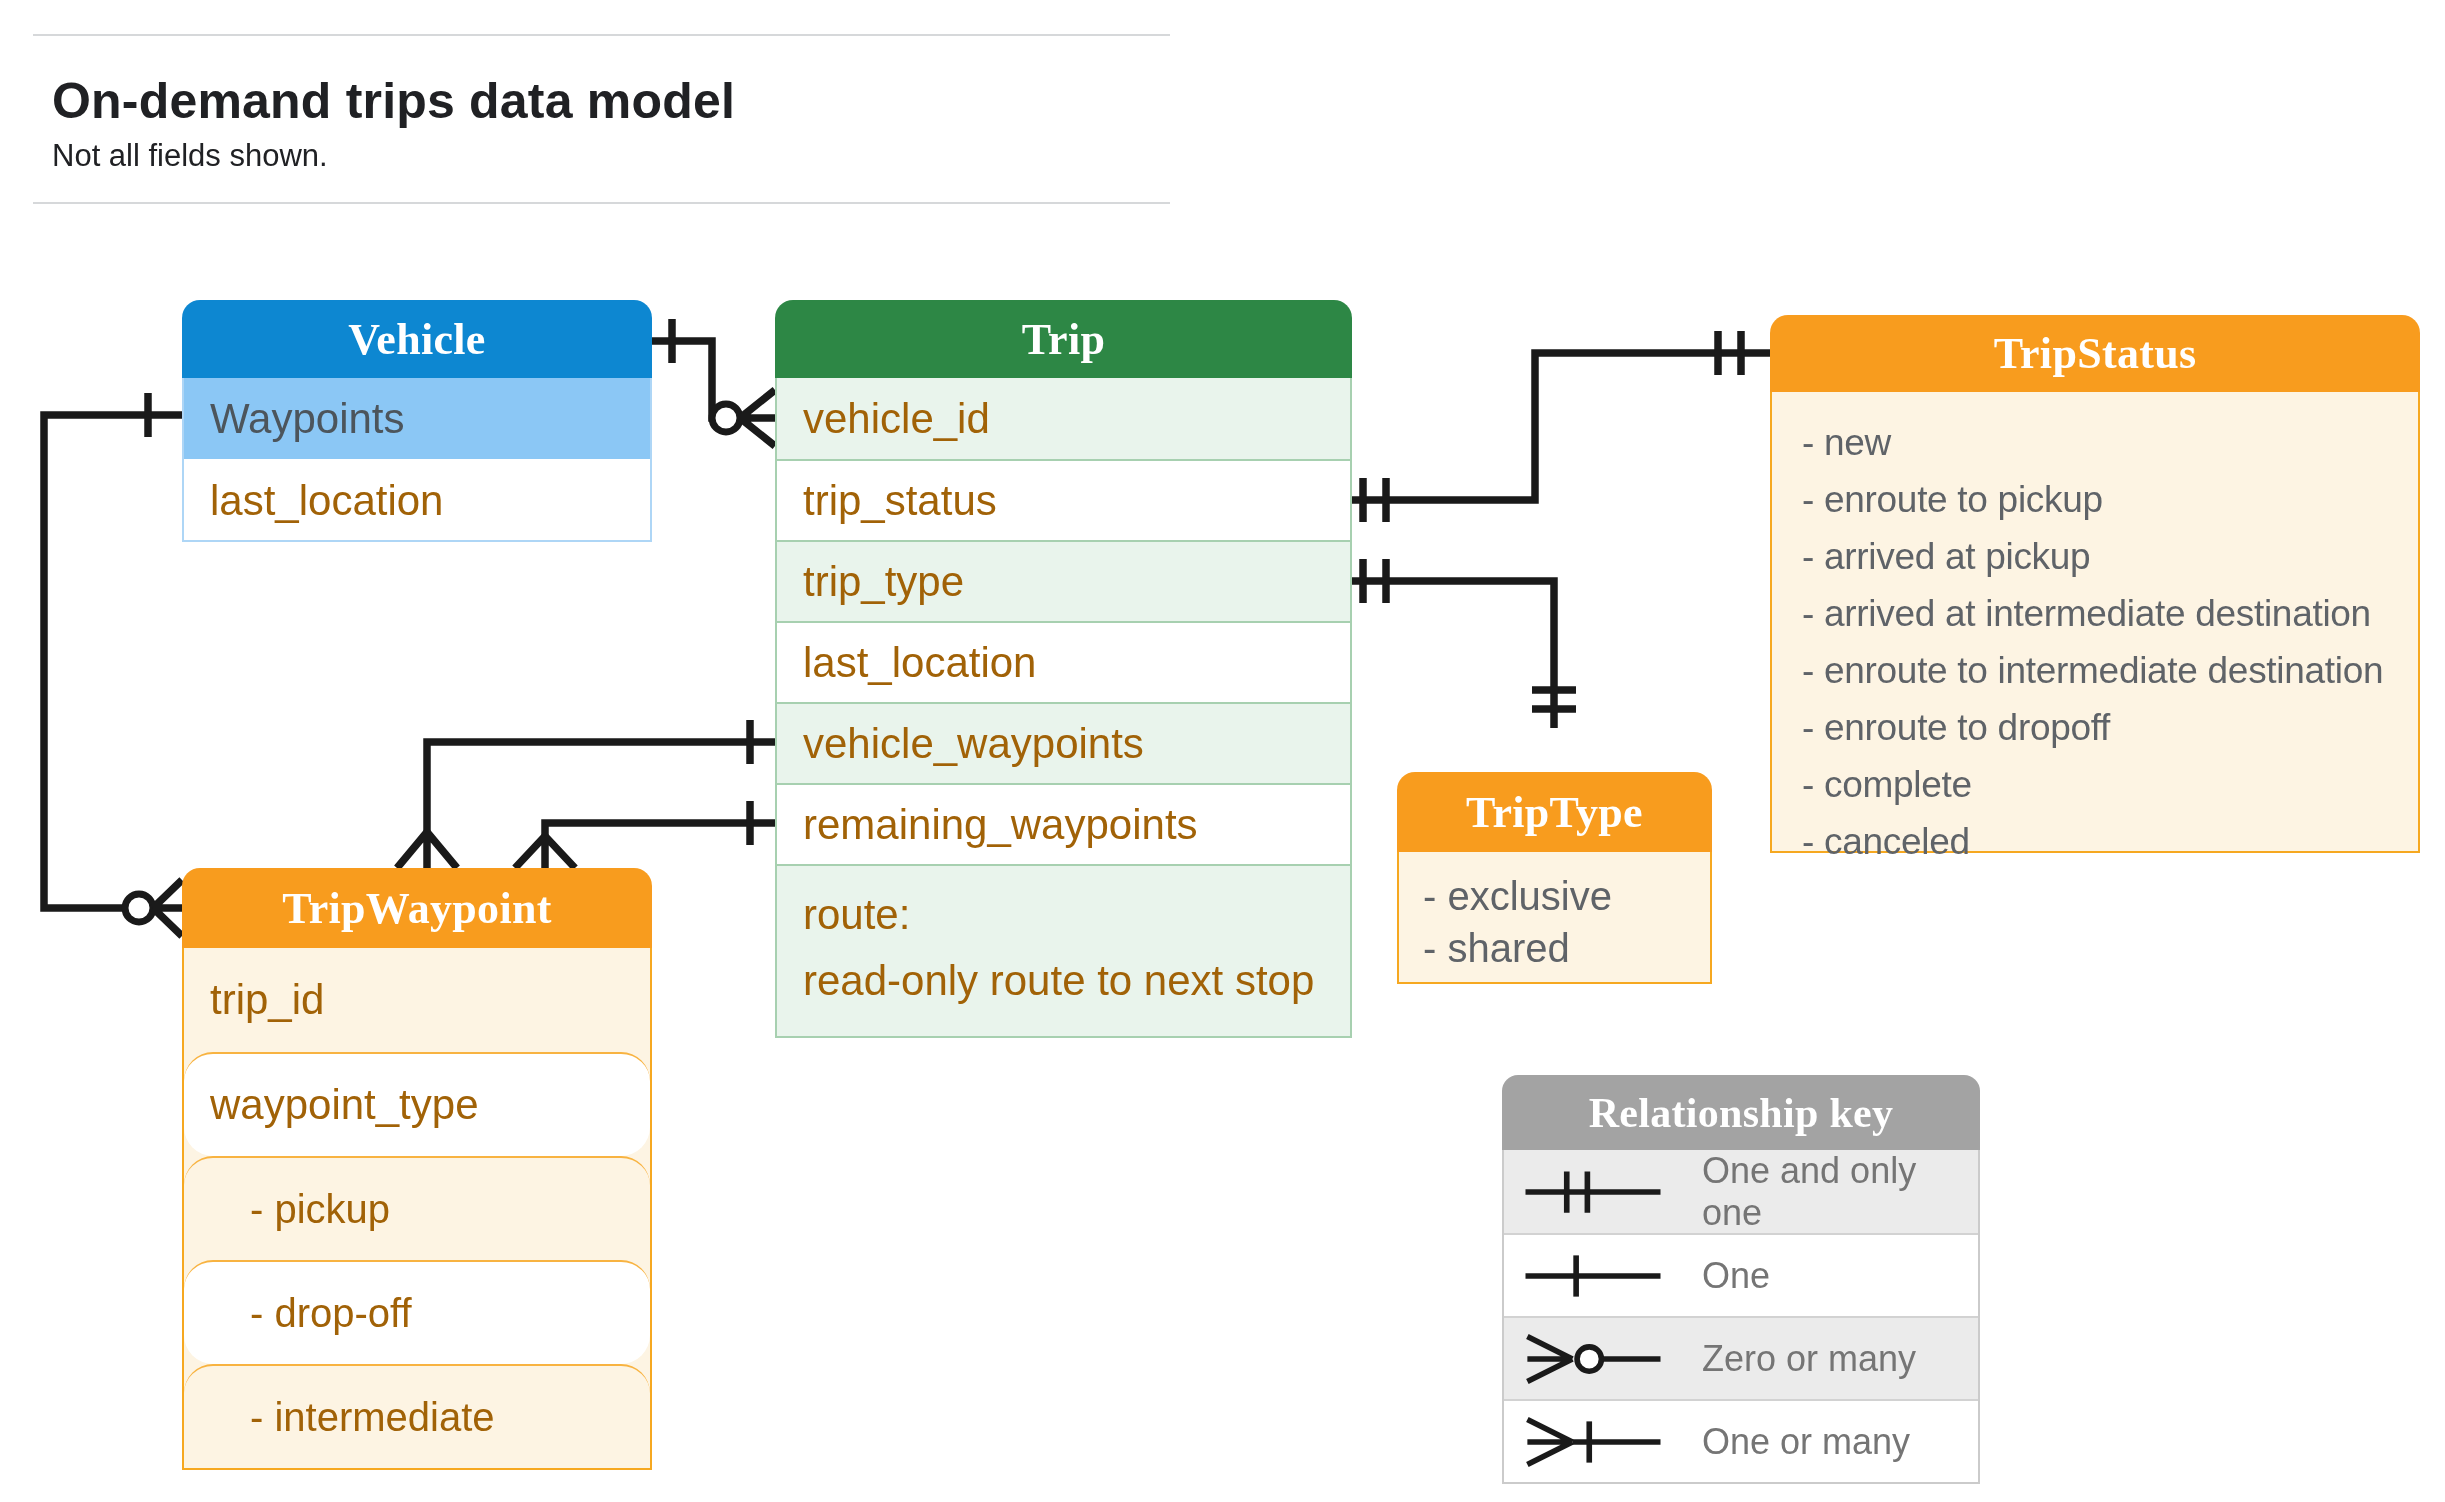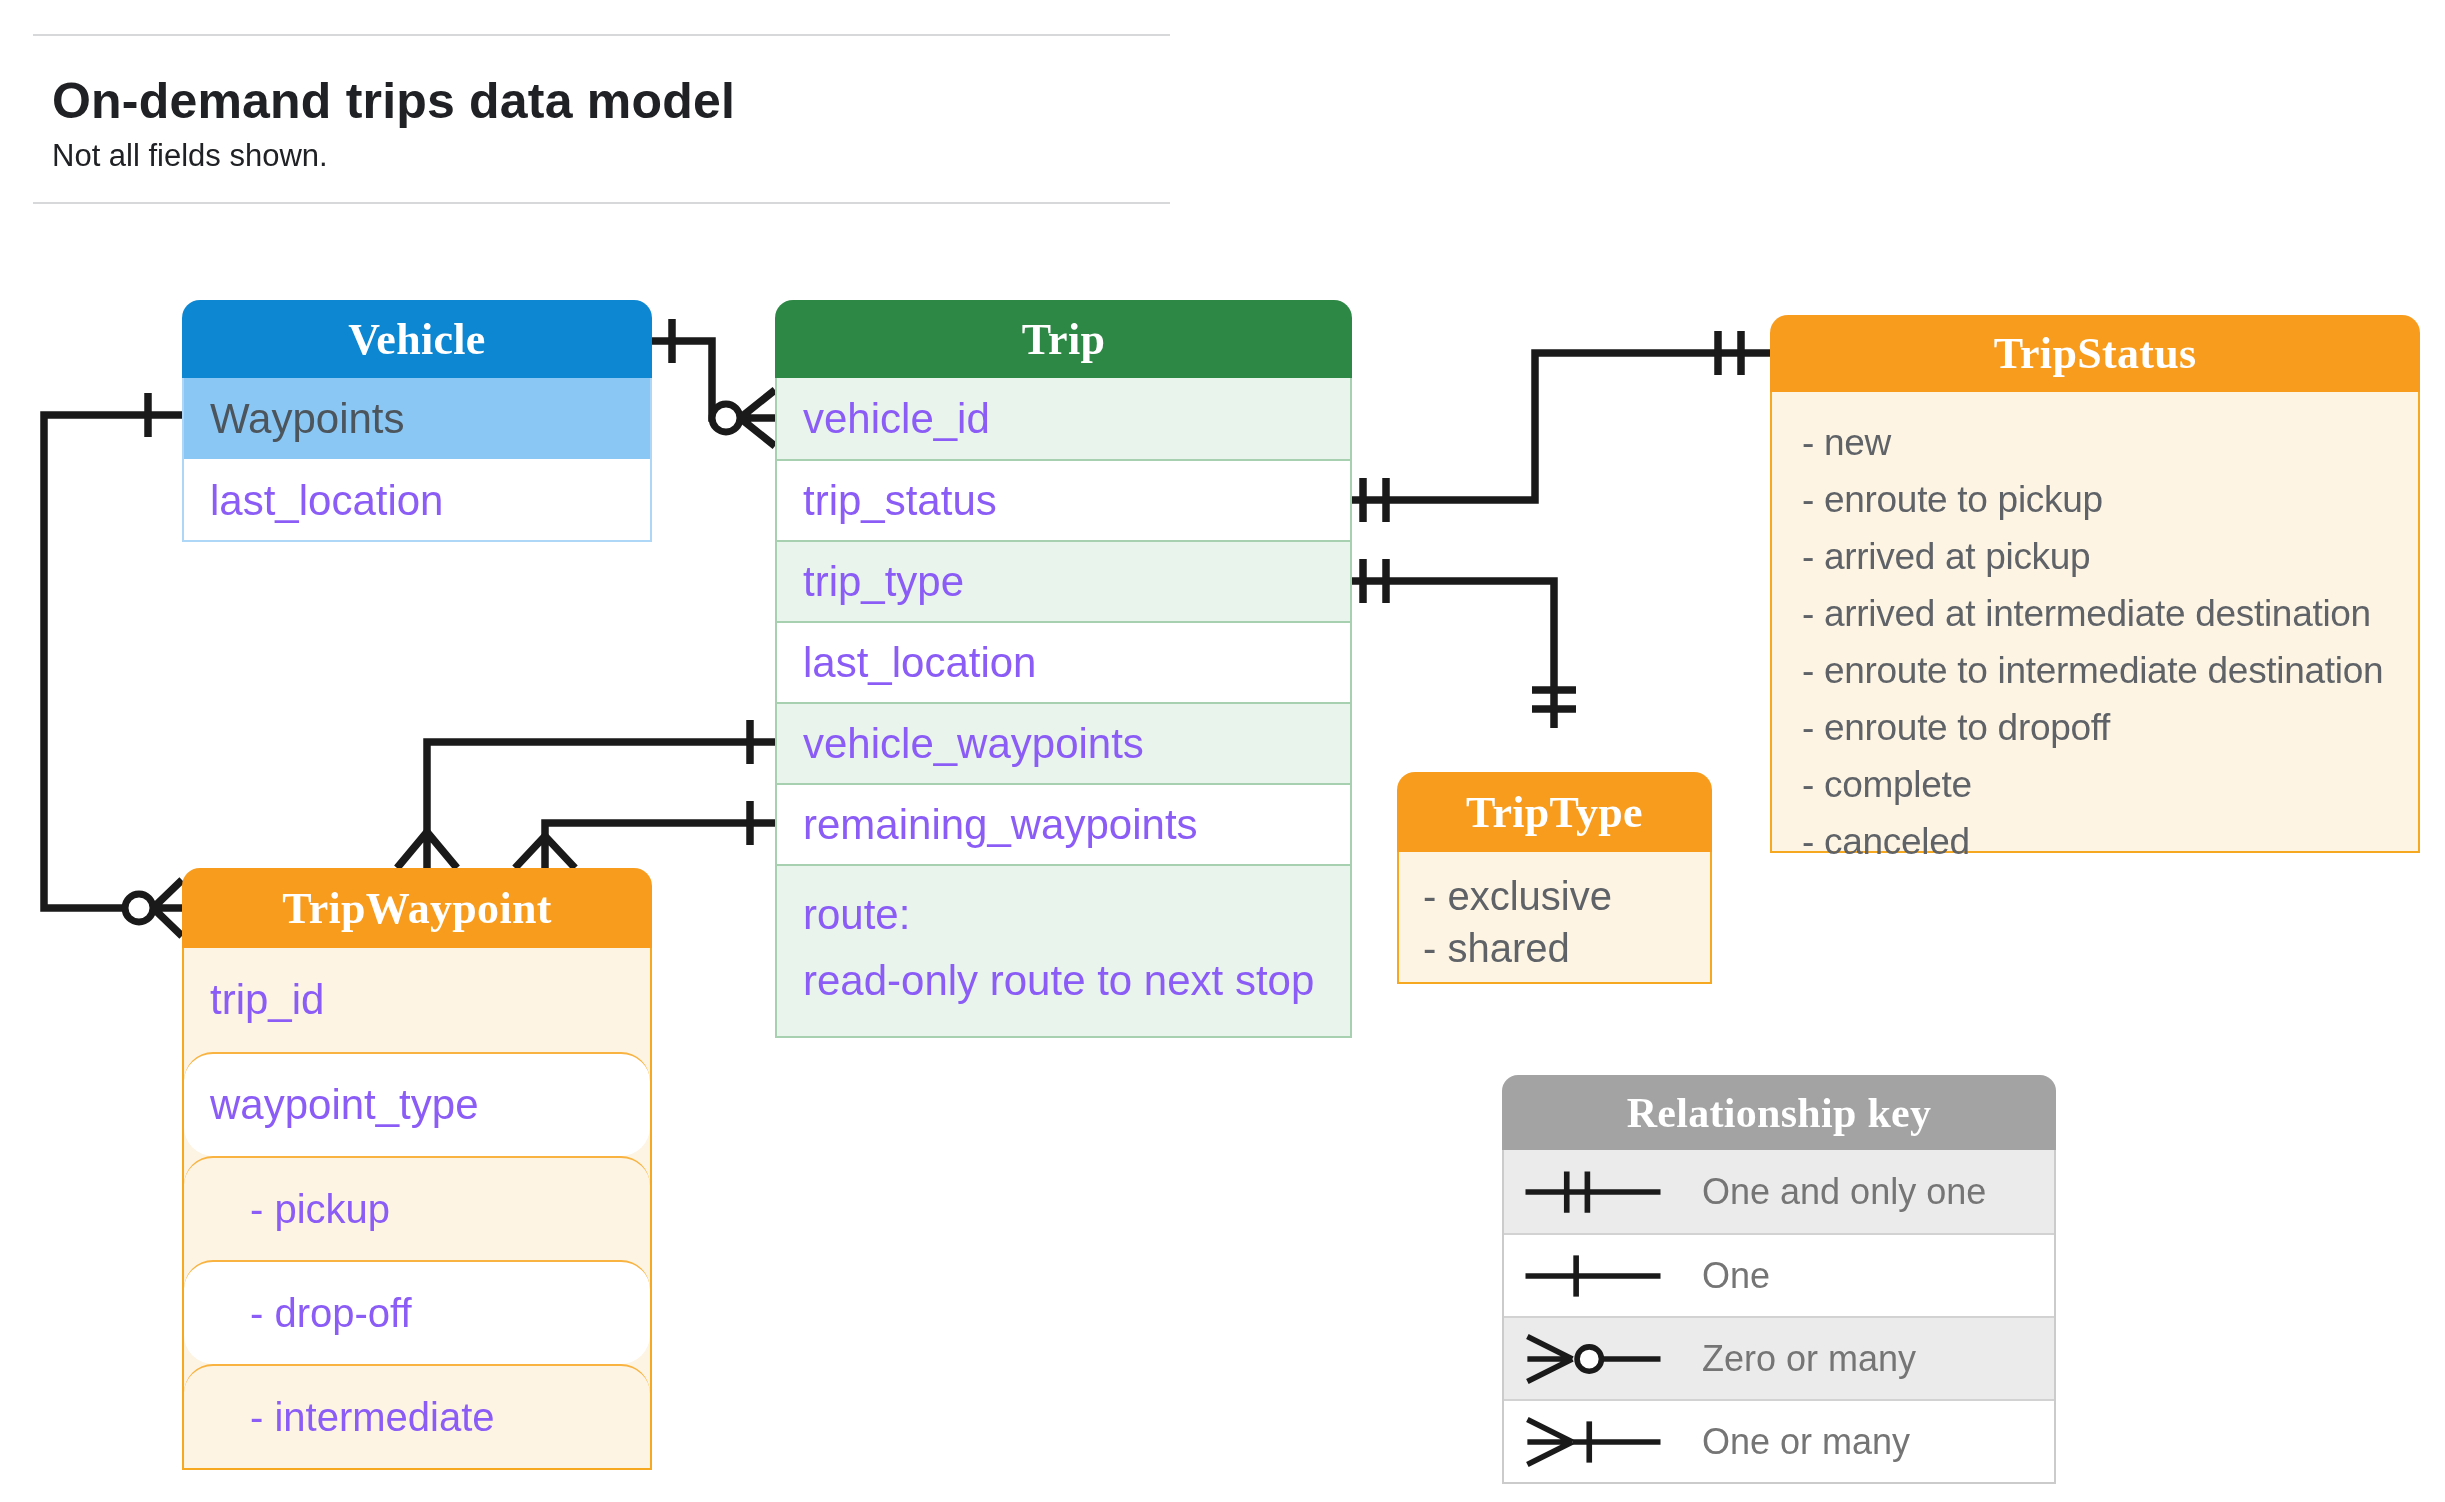--- a/index.html
+++ b/index.html
@@ -16,21 +16,21 @@
   .rule-bottom{top:202px;}
   .page-title{position:absolute;left:52px;top:72px;margin:0;font-size:50px;font-weight:bold;color:#202124;letter-spacing:.2px;}
   .page-subtitle{position:absolute;left:52px;top:138px;margin:0;font-size:31px;color:#202124;}
 
   .entity{position:absolute;}
   .ehead{
     height:78px;border-radius:18px 18px 0 0;display:flex;align-items:center;justify-content:center;
     color:#ffffff;font-size:44px;font-weight:bold;letter-spacing:.3px;font-family:Liberation Serif, serif;
   }
   .ebody{background:#ffffff;}
-  .row{display:flex;align-items:center;padding-left:26px;font-size:42px;color:#8b5cf6;box-sizing:border-box;}
+  .row{display:flex;align-items:center;padding-left:26px;font-size:42px;color:#a16207;box-sizing:border-box;}
 
   
   .vehicle .ehead{background:#0d87d1;}
   .vehicle .ebody{border:2px solid #aed6f6;border-top:none;box-sizing:border-box;}
   .vehicle .row{height:81px;border-top:3px solid #ffffff;}
   .vehicle .row:first-child{border-top:none;}
   .vehicle .row.hl{background:#8bc7f5;color:#4c555c;}
 
   
   .trip .ehead{background:#2d8745;}
@@ -169,21 +169,21 @@
     <header class="ehead">TripWaypoint</header>
     <div class="ebody">
       <div class="row">trip_id</div>
       <div class="row white">waypoint_type</div>
       <div class="row indent">- pickup</div>
       <div class="row white indent">- drop-off</div>
       <div class="row indent">- intermediate</div>
     </div>
   </section>
 
-  <section class="entity legend" style="left:1502px;top:1075px;width:554px;">
+  <section class="entity legend" style="left:1502px;top:1075px;width:478px;">
     <header class="ehead">Relationship key</header>
     <div class="ebody">
       <div class="lrow alt">
         <span class="sym">
           <svg width="150" height="80" viewBox="0 0 160 80">
               <path d="M8 40 H152"></path>
               <path d="M52 18 V62 M74 18 V62"></path>
             </svg>
         </span>
         <span class="ltext">One and only one</span>

